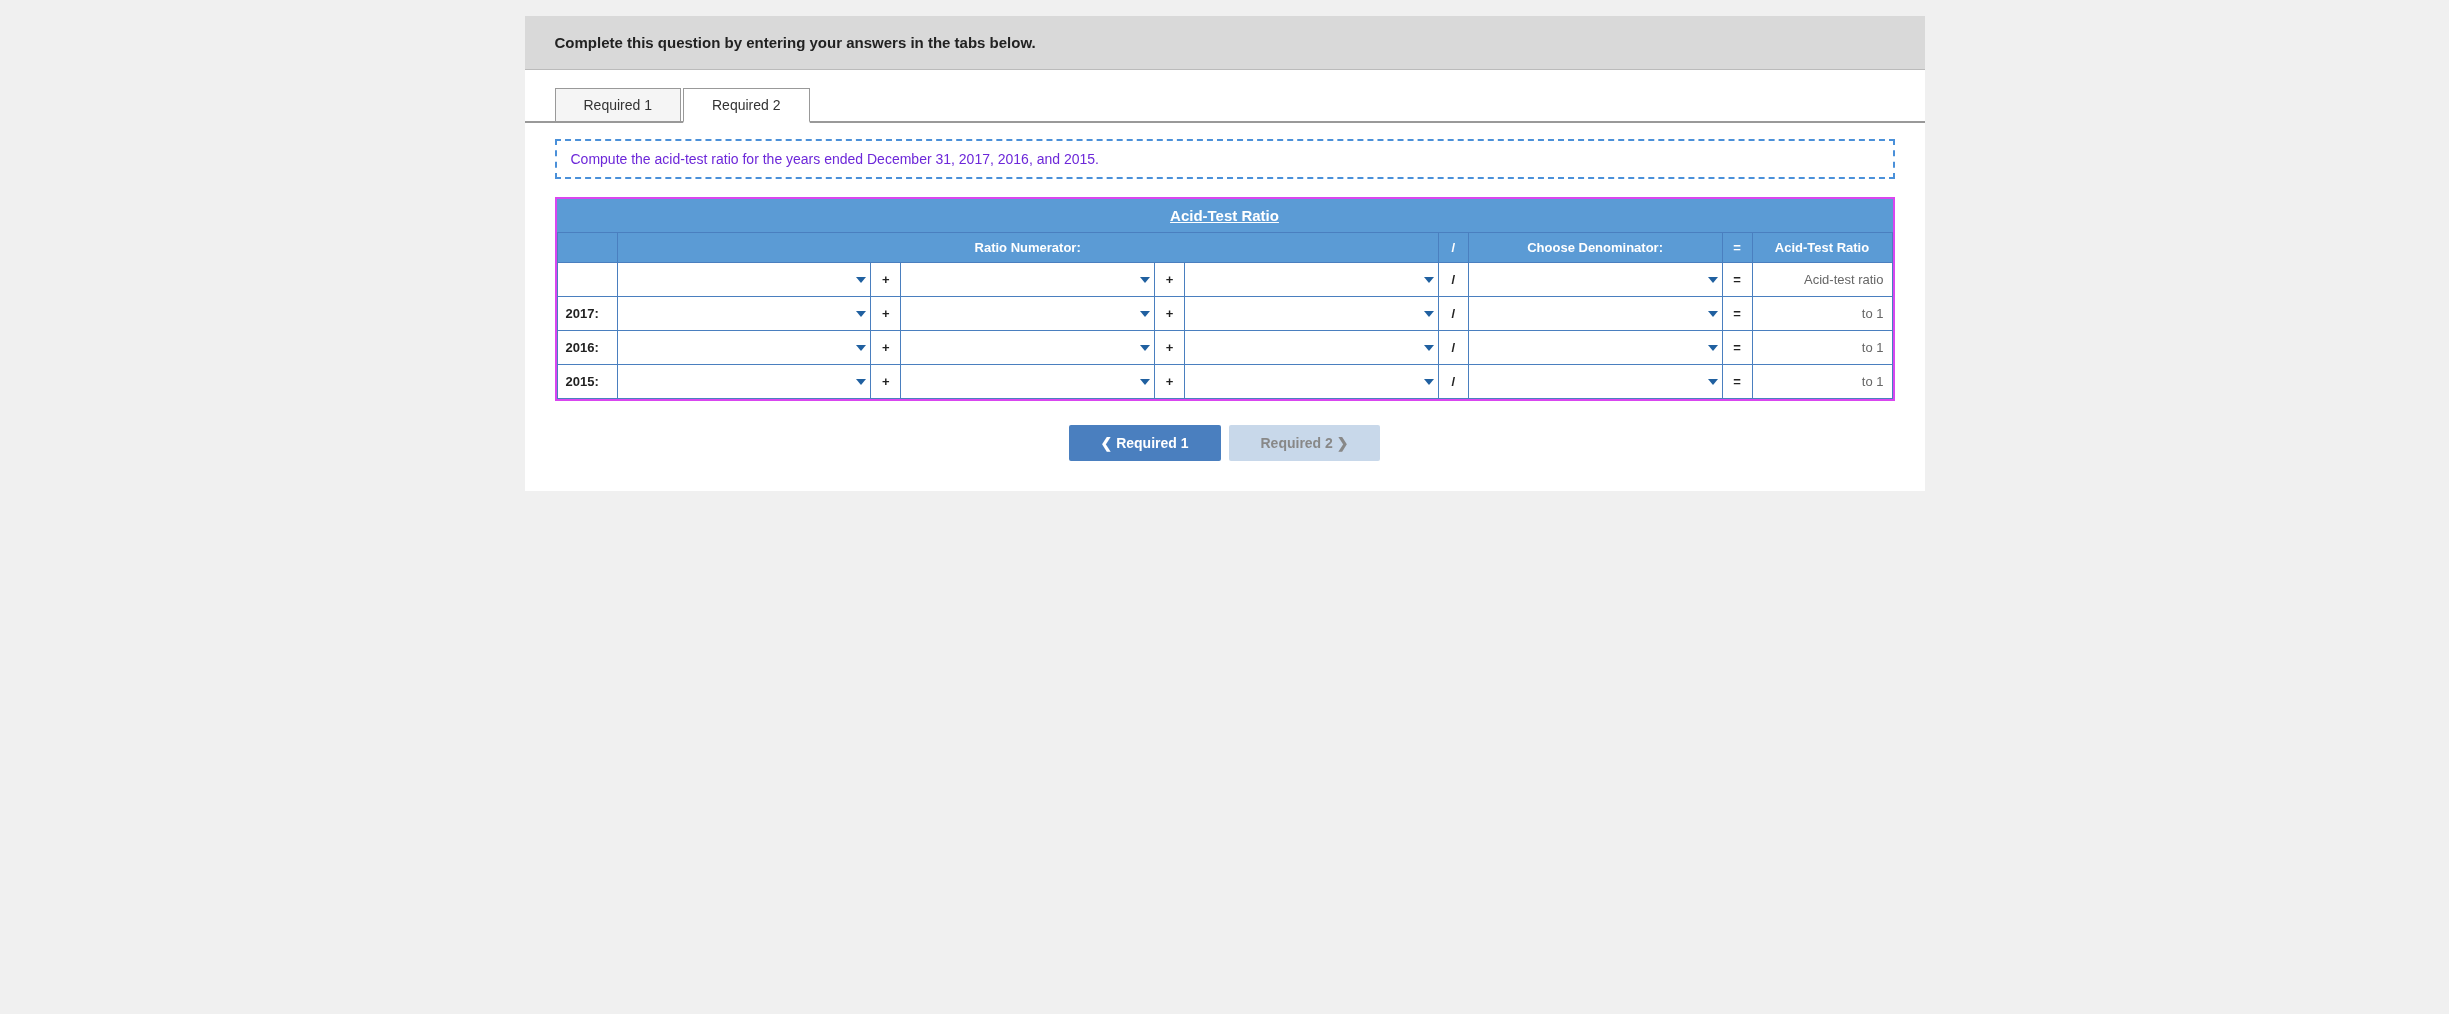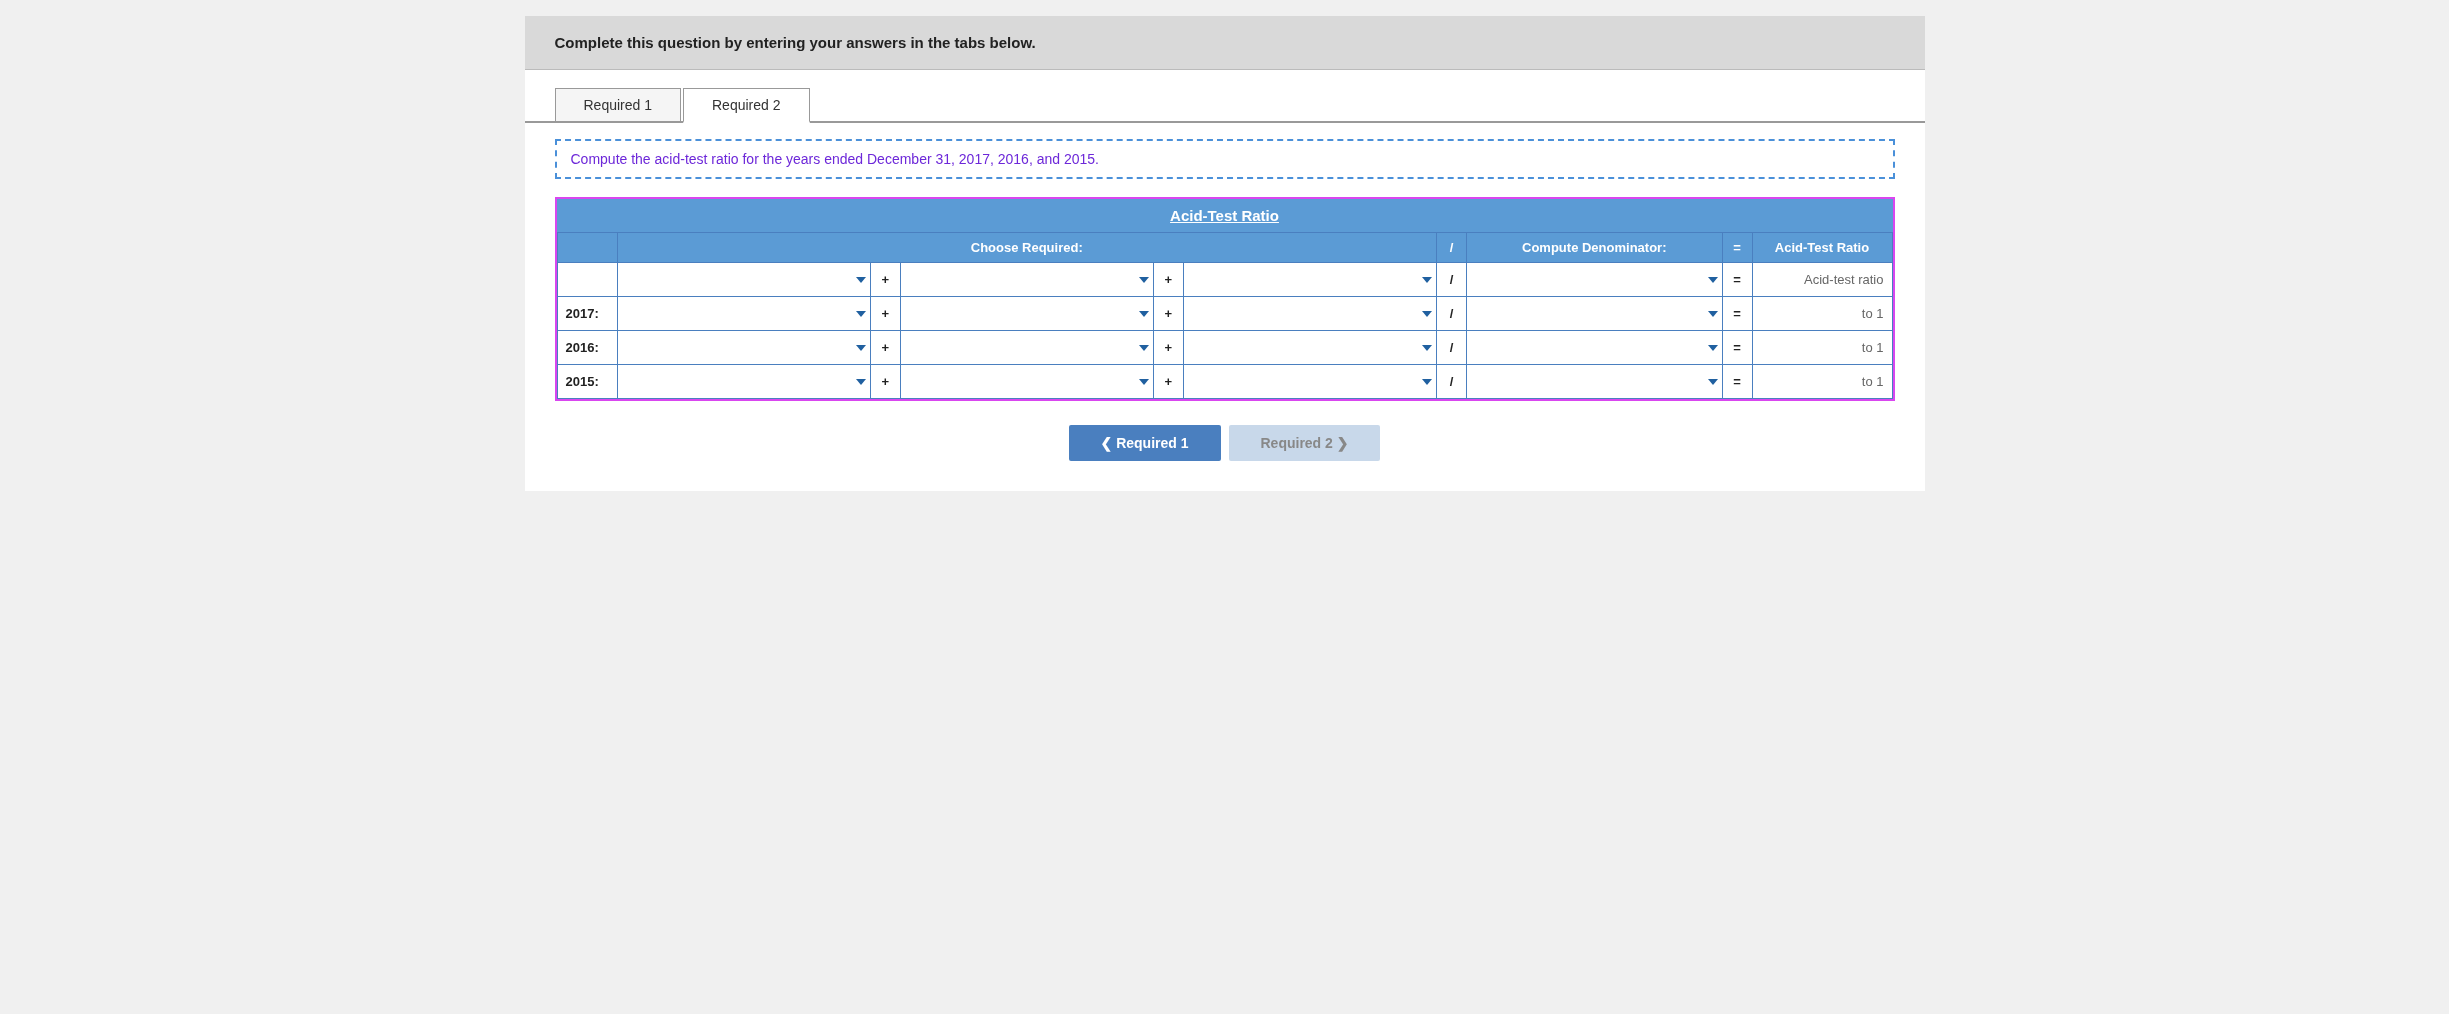--- a/index.html
+++ b/index.html
@@ -254,27 +254,27 @@
 
       <div class="table-title">
         <span>Acid-Test Ratio</span>
       </div>
 
       <table class="ratio-table">
         <thead>
           <tr>
             <th class="header-row-label"></th>
             <th colspan="5" class="header-numerator">
-              <span>Choose Required:</span>
+              <span>Ratio Numerator:</span>
             </th>
             <th class="header-divider">
               <span>/</span>
             </th>
             <th class="header-denominator">
-              <span>Compute Denominator:</span>
+              <span>Choose Denominator:</span>
             </th>
             <th class="header-equals">
               <span>=</span>
             </th>
             <th class="header-result">
               <span>Acid-Test Ratio</span>
             </th>
           </tr>
         </thead>
         <tbody>

